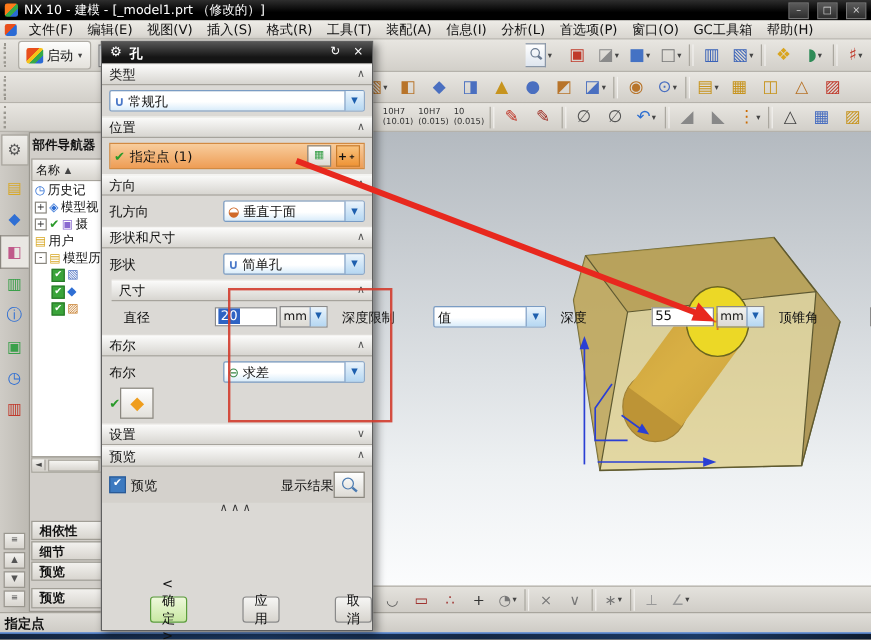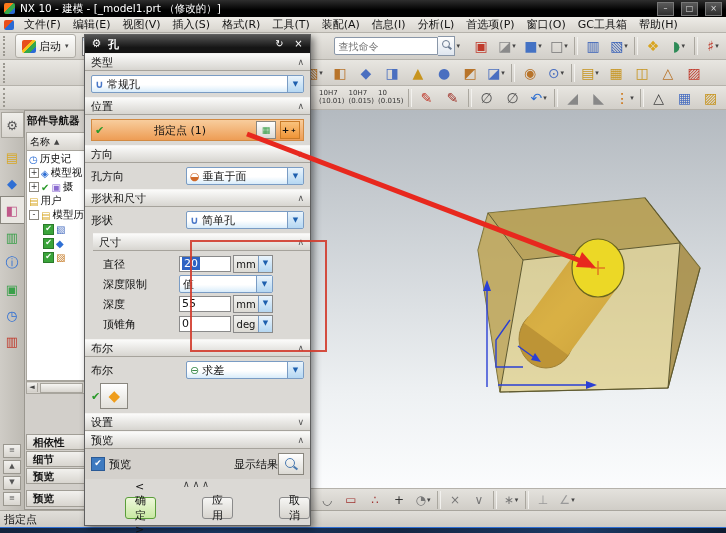--- a/index.html
+++ b/index.html
@@ -84,21 +84,21 @@
   
   #viewport{left:88px;top:110px;width:638px;height:378px;background:linear-gradient(#b4bac0,#eef1f3 75%,#fbfcfd);}
   
   #snapbar{left:88px;top:488px;width:638px;height:22px;background:linear-gradient(#e4e2dd,#d0cdc7);
            border-top:1px solid #b5b2ab;display:flex;align-items:center;box-sizing:border-box;}
   #snap-icons{display:flex;align-items:center;margin-left:227px;}
   #snapbar .tb-btn{min-width:20px;height:18px;}
   #snapbar .tb-glyph{font-size:12px;}
   #statusbar{left:0;top:510px;width:726px;height:17px;background:linear-gradient(#e0ded9,#cecbc5);
              border-top:1px solid #a8a59d;display:flex;align-items:center;padding:0 4px;box-sizing:border-box;
-             font-weight:normal;}
+             font-weight:bold;}
   #taskstrip{left:0;top:527px;width:726px;height:6px;background:linear-gradient(90deg,#13233c,#1b3a66 30%,#142744 55%,#1b3a66 80%,#0e1c30);
              border-top:1px solid #2f6fd4;}
   
   #dialog{left:84px;top:34px;width:227px;height:492px;background:#dbd9d5;border:1px solid #5f5f5f;
           box-shadow:3px 3px 7px rgba(0,0,0,.45);z-index:30;display:flex;flex-direction:column;box-sizing:border-box;}
   #dlg-title{height:18px;background:linear-gradient(#555,#151515 70%);color:#fff;display:flex;align-items:center;
              gap:4px;padding:0 4px;flex:none;}
   #dlg-title .t{flex:1;font-weight:bold;}
   .dlg-tb{width:15px;height:14px;text-align:center;line-height:14px;font-size:10px;color:#fff;}
   .sec-h{height:16px;background:linear-gradient(#fbfbfa,#d7d5d0);border-top:1px solid #f4f3f1;
@@ -177,21 +177,20 @@
 
   <div id="tbrow1" class="abs tbrow">
     <div class="grip"></div>
     <div id="start-btn">
       <div id="start-logo"></div>
       <span>启动</span>
       <span class="tb-dd">▾</span>
     </div>
     <div id="newfile-icon"></div>
     <div id="search-wrap">
-      <input id="search-box" placeholder="查找命令" style="">
       <div id="search-mag"></div>
       <span class="tb-dd">▾</span>
     </div>
     <div id="row1-icons" style="display:flex;align-items:center;margin-left:8px;">
         <div class="tb-btn">
           <span class="tb-glyph" style="color: rgb(192, 58, 43);">▣</span>
         </div>
         <div class="tb-btn">
           <span class="tb-glyph" style="color: rgb(138, 138, 138);">◪</span>
           <span class="tb-dd">▾</span>
@@ -556,21 +555,21 @@
       </div>
     </div>
 
     <div class="sec-h">
       <span>位置</span>
       <span class="chev">∧</span>
     </div>
     <div class="sec-body">
       <div id="spec-row">
         <span class="tick">✔</span>
-        <span style="flex:1;text-align:center;">指定点 (1)</span>
+        <span style="flex:1;">指定点 (1)</span>
         <span class="mini-btn">
             <span style="color:#3aa04a;font-size:9px;">▦</span>
           </span>
         <span class="mini-btn hl">
             <span>+﹢</span>
           </span>
       </div>
     </div>
 
     <div class="sec-h">
@@ -600,21 +599,21 @@
           <span>简单孔</span>
           <span class="dd-btn">▼</span>
         </div>
       </div>
     </div>
 
     <div class="sec-h" style="margin-left:8px;">
       <span>尺寸</span>
       <span class="chev">∧</span>
     </div>
-    <div id="dims-rows" style="padding:3px 6px 5px;display:flex;flex-direction:column;flex:none;">
+    <div id="dims-rows" style="padding:3px 6px 5px;display:flex;flex-direction:row;flex:none;">
         <div class="dim-row">
           <span class="lbl">直径</span>
           <div class="num-field">
             <span class="sel">20</span>
           </div>
           <div class="unit-box">
             <span class="u">mm</span>
             <span class="ub">▼</span>
           </div>
         </div>

